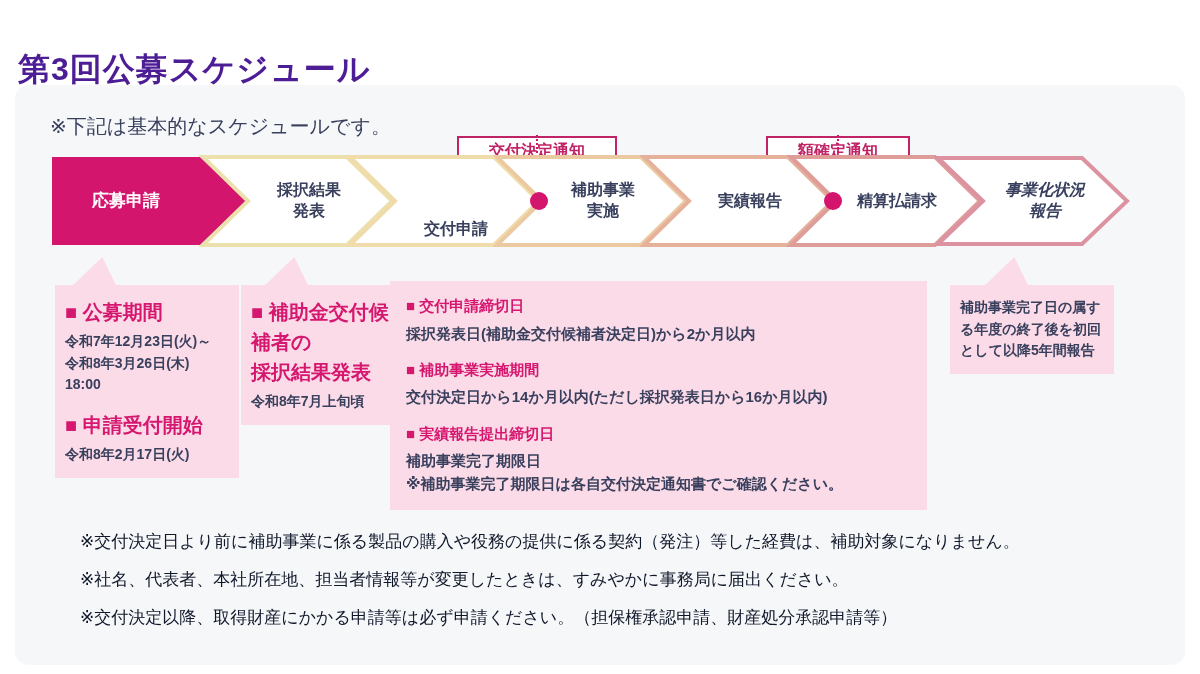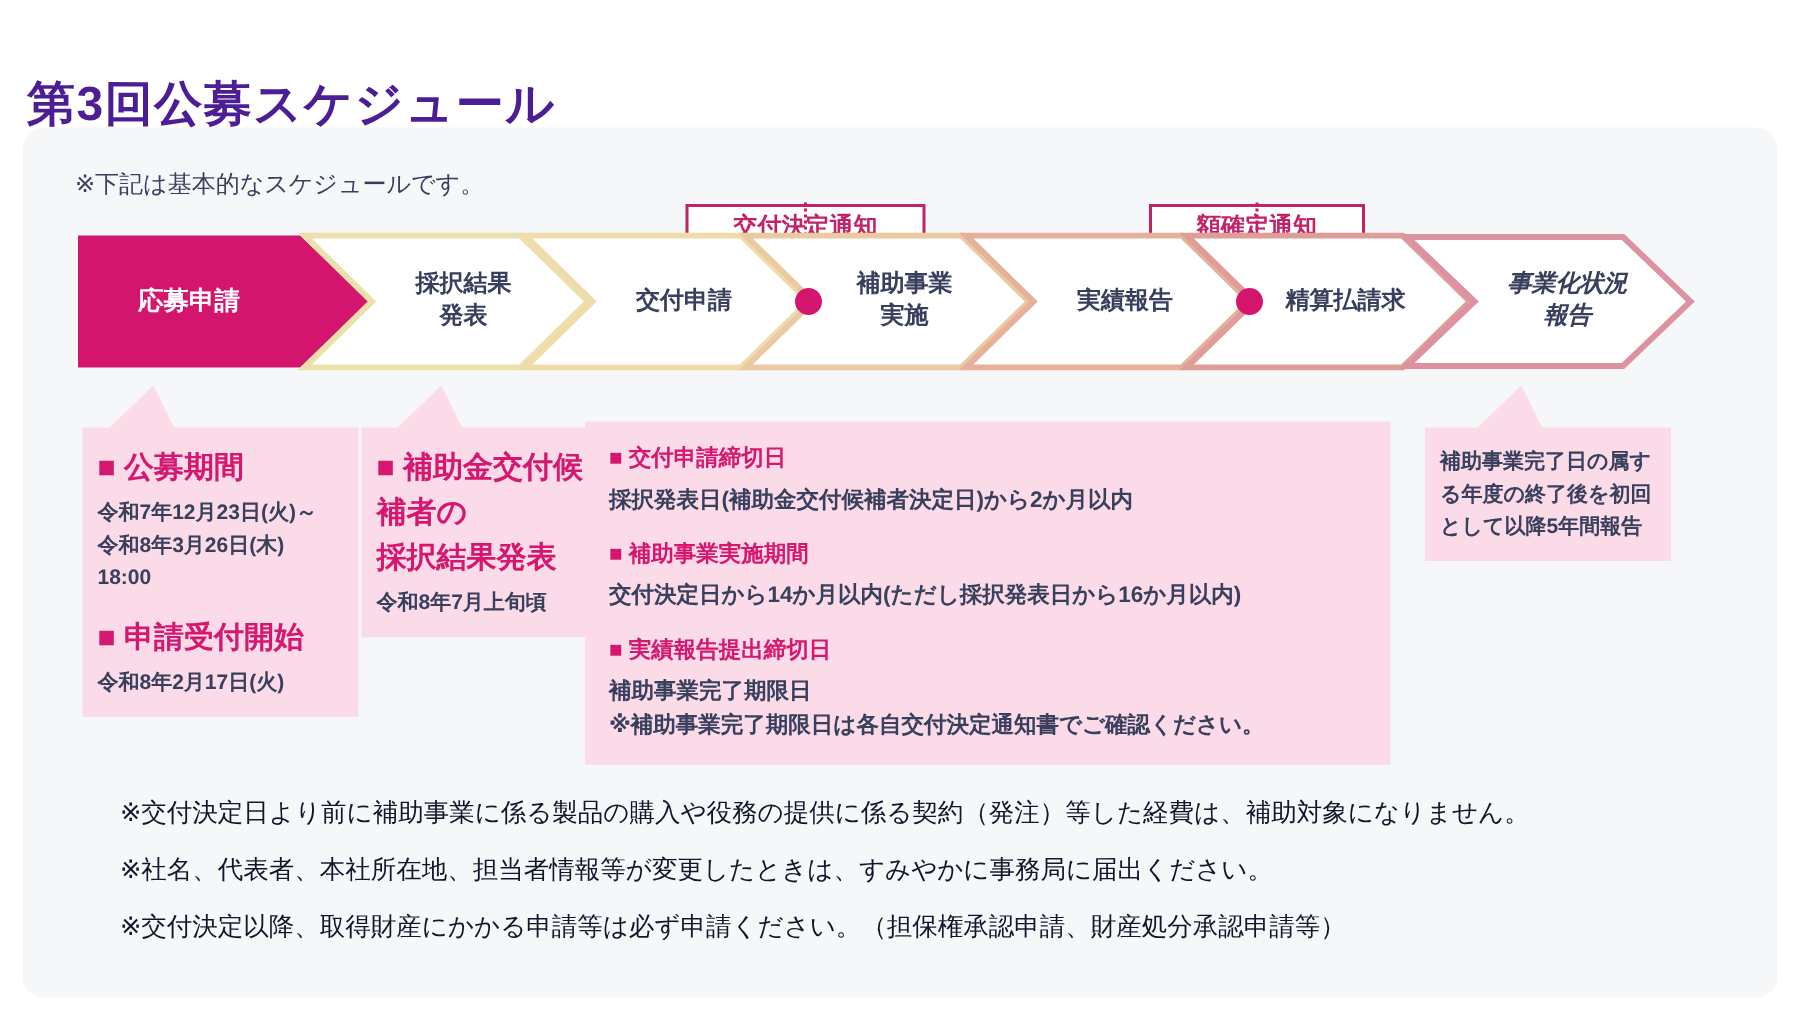--- a/index.html
+++ b/index.html
@@ -16,21 +16,21 @@
     letter-spacing: 1px;
     margin-top: 32px;
   }
   .panel {
     position: absolute; left: 15px; top: 85px;
     width: 1170px; height: 580px;
     background: #f6f7f9; border-radius: 14px;
   }
   .schedule-note {
     position: absolute; left: 35px; top: 28px;
-    font-size: 16px; color: #39405e; font-weight: 500;
+    font-size: 20px; color: #39405e; font-weight: 500;
   }
   .callout {
     position: absolute; top: 19px; height: 31px;
     background: #ffffff; border: 2px solid #c02366;
     display: flex; align-items: center; justify-content: center;
     font-size: 16px; font-weight: 600; color: #c02366; margin-top: 32px;
   }
   .callout-1 { left: 442px; width: 160px; }
   .callout-2 { left: 751px; width: 144px; }
   .dotted-line {
@@ -46,21 +46,21 @@
   .arrow-row svg { position: absolute; left: 0; top: 0; }
   .step-label {
     position: absolute; top: 0; height: 92px; width: 140px;
     display: flex; align-items: center; justify-content: center;
     text-align: center; font-size: 16px; font-weight: 600;
     color: #39405e; white-space: pre-line; line-height: 1.3;
   }
   .step-label.filled { color: #ffffff; font-size: 17px; }
   .sl-1 { left: 6px; }
   .sl-2 { left: 189px; }
-  .sl-3 { left: 336px; }
+  .sl-3 { left: 336px; margin-top: 28px; }
   .sl-4 { left: 483px; }
   .sl-5 { left: 630px; }
   .sl-6 { left: 777px; }
   .sl-7 { left: 925px; font-style: italic; }
   .timeline-dot {
     position: absolute; top: 37px; width: 18px; height: 18px;
     border-radius: 50%; background: #d4156e;
   }
   .dot-1 { left: 480px; }
   .dot-2 { left: 774px; }

